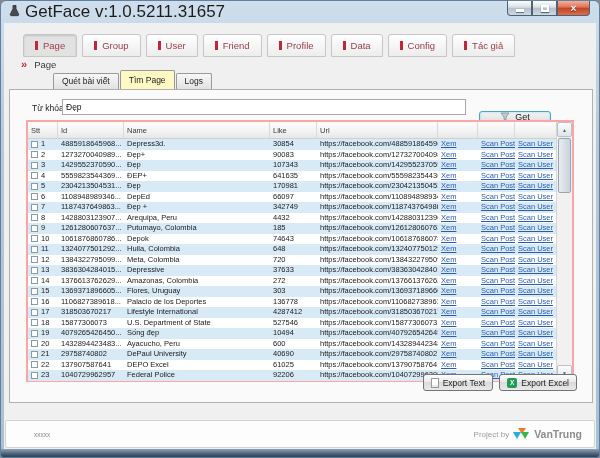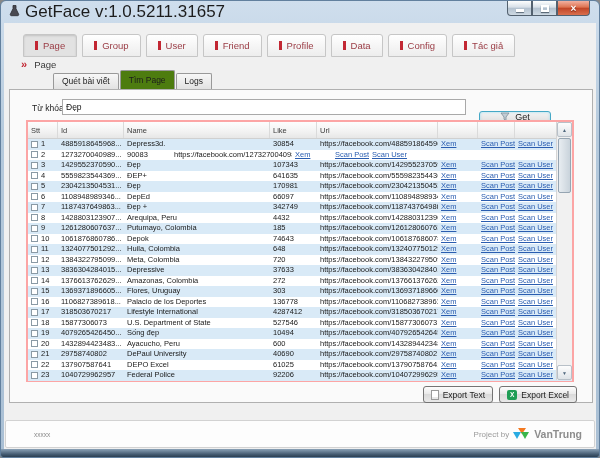--- a/index.html
+++ b/index.html
@@ -34,21 +34,21 @@
 
   .breadcrumb { position:absolute; left:17px; top:36px; font-size:9.5px; color:#3a3a3a;
     display:flex; gap:7px; align-items:center; }
   .chev { color:#c22733; font-weight:bold; font-size:11px; line-height:9px; }
 
   
   .subtabs { position:absolute; left:7px; top:47px; height:19px; display:flex; align-items:flex-end; z-index:3;margin-left:42px; }
   .subtab { height:16px; line-height:15px; padding:0 8px; font-size:8.5px; color:#1c1c1c;
     background:linear-gradient(#f7f7f7,#e2e2e2); border:1px solid #999; border-bottom:none;
     border-radius:2px 2px 0 0; margin-right:1px; cursor:pointer; white-space:nowrap; }
-  .subtab.selected { height:19px; line-height:18px; background:#4d7c0f; position:relative; z-index:4; }
+  .subtab.selected { height:19px; line-height:18px; background:#fef9c3; position:relative; z-index:4; }
 
   .panel { position:absolute; left:5px; top:66px; width:584px; height:314px;
     background:#fafafa; border:1px solid #b0b0b0; }
 
   .kw-label { position:absolute; left:22px; top:13px; font-size:8.5px; color:#222; }
   .kw-input { position:absolute; left:52px; top:9px; width:404px; height:16px;
     border:1px solid #a9a9a9; background:#fff; font-size:8.5px; padding:0 3px;
     font-family:"Liberation Sans", sans-serif; color:#111; }
   .btn-get { position:absolute; left:469px; top:21px; width:72px; height:19px;
     border:1px solid #46a8c6; border-radius:3px; box-shadow:inset 0 0 3px #9fdcef;
@@ -78,21 +78,21 @@
   .vscroll { position:absolute; top:0; right:0; bottom:0; width:16px; background:#f1f1f1;
     border-left:1px solid #d5d5d5; }
   .sbtn { height:15px; display:flex; align-items:center; justify-content:center;
     font-size:5px; color:#50687e; background:linear-gradient(#fdfdfd,#dfe4e8);
     border:1px solid #b8c0c8; border-radius:2px; cursor:pointer; }
   .sbtn.down { position:absolute; bottom:0; left:0; right:0; }
   .sthumb { position:absolute; top:16px; left:1px; right:1px; height:55px;
     background:linear-gradient(90deg,#e8edf1,#c9d3db); border:1px solid #96a5b2;
     border-radius:2px; cursor:grab; }
 
-  .btn-export { position:absolute; top:296px; height:17px; padding:0 7px;
+  .btn-export { position:absolute; top:284px; height:17px; padding:0 7px;
     border:1px solid #747474; border-radius:3px;
     background:linear-gradient(#fdfdfd,#eaeaea 45%,#dadada 50%,#e9e9e9);
     display:inline-flex; align-items:center; gap:4px; font-size:8.5px; color:#222;
     cursor:pointer; font-family:"Liberation Sans", sans-serif; }
   .btn-text { right:99px; }
   .btn-excel { right:15px; }
   .ico-page { width:8px; height:10px; background:#fff; border:1px solid #9a9a9a; display:inline-block;
     box-shadow:inset 0 2px 0 #fff, inset 0 -2px 0 #e8e8e8; }
   .ico-excel { width:10px; height:10px; background:#1f9d55; border-radius:2px; color:#fff;
     font-size:6.5px; font-weight:bold; display:inline-flex; align-items:center; justify-content:center; }
@@ -210,20 +210,21 @@
               <div class="td c-xem link">Xem</div>
               <div class="td c-spost link">Scan Post</div>
               <div class="td c-suser link">Scan User</div>
             </div>
             <div class="tr">
               <div class="td c-stt stt-flex">
                 <span class="cb"></span>
                 <span>2</span>
               </div>
               <div class="td c-id">1273270040989...</div>
+              <div class="td c-name">Đẹp+</div>
               <div class="td c-like">90083</div>
               <div class="td c-url">https://facebook.com/127327004098...</div>
               <div class="td c-xem link">Xem</div>
               <div class="td c-spost link">Scan Post</div>
               <div class="td c-suser link">Scan User</div>
             </div>
             <div class="tr alt">
               <div class="td c-stt stt-flex">
                 <span class="cb"></span>
                 <span>3</span>

